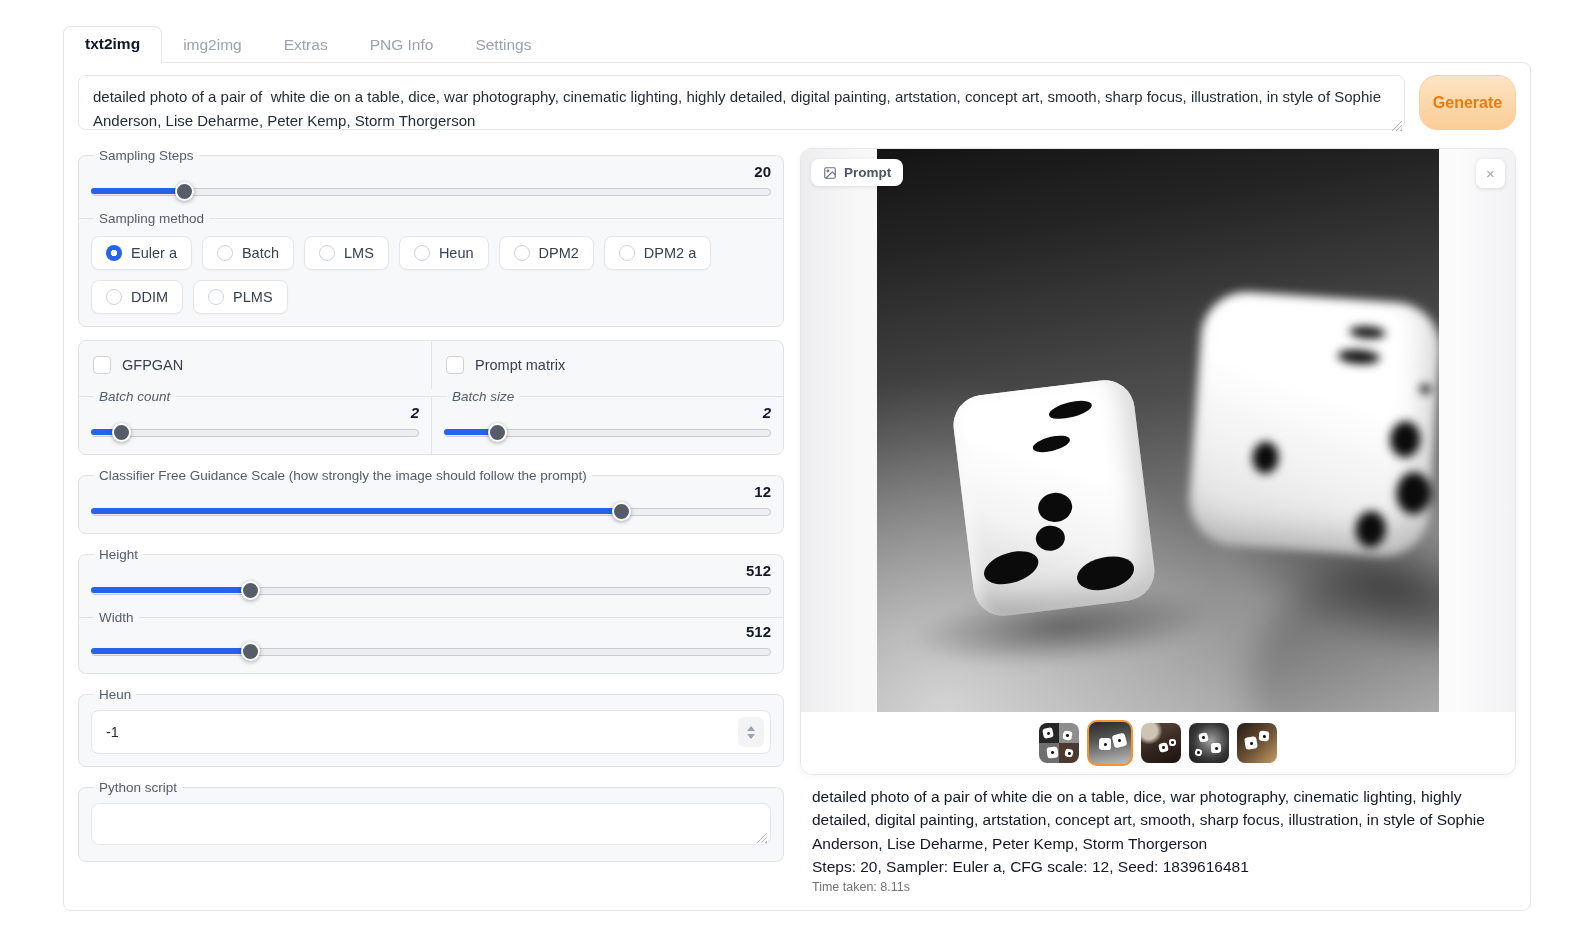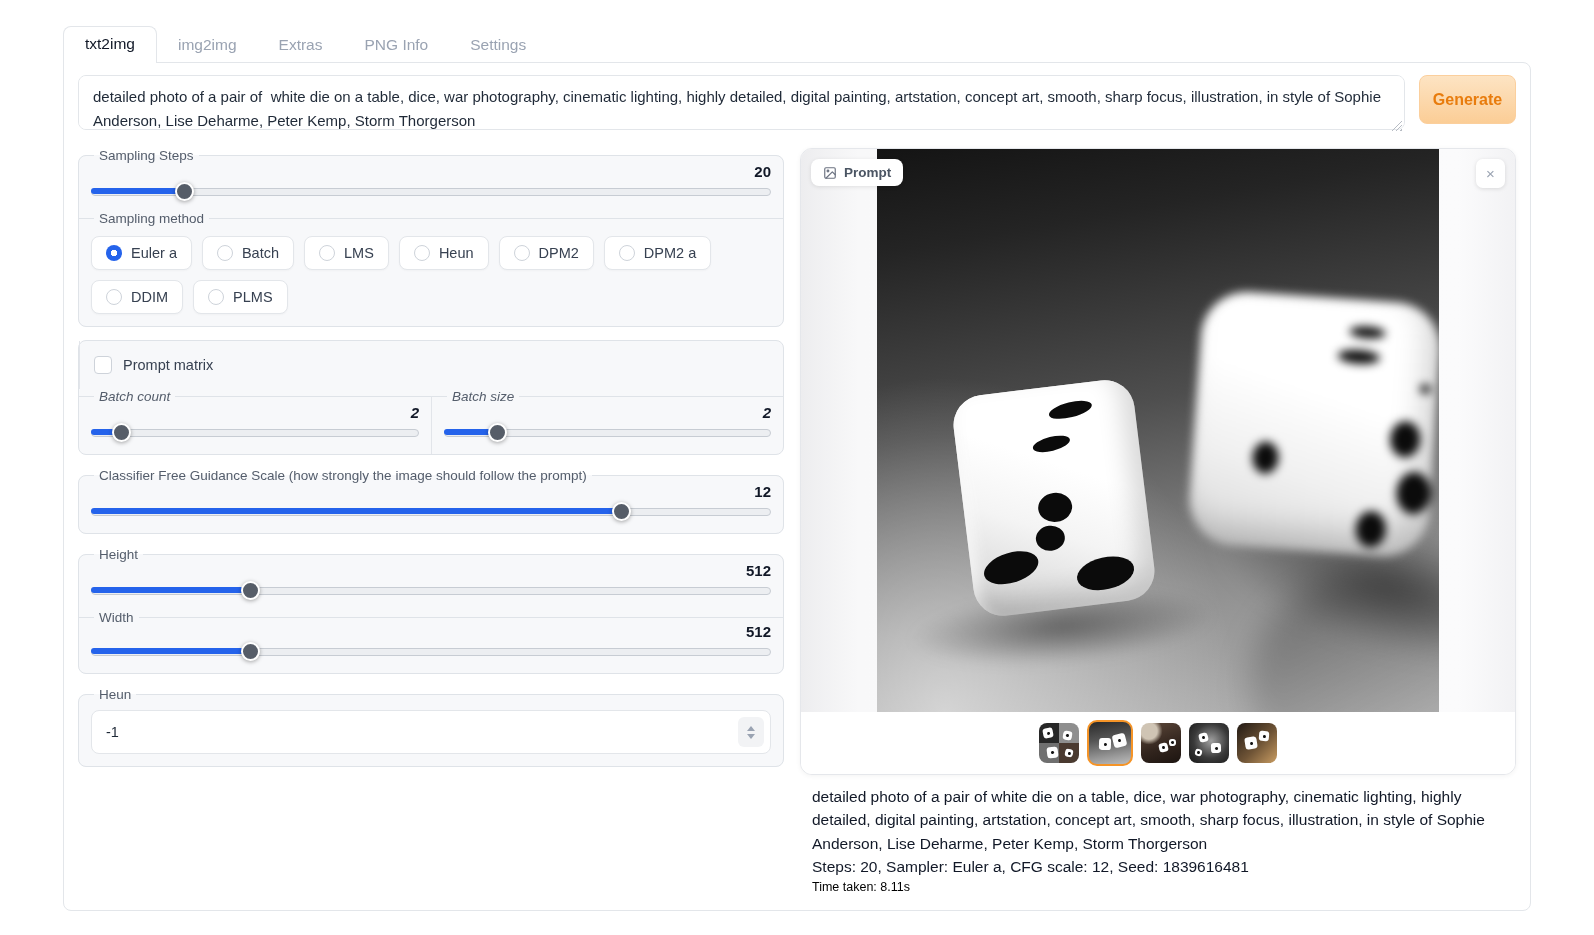--- a/index.html
+++ b/index.html
@@ -3,32 +3,32 @@
 <meta charset="utf-8">
 <style>
   * { box-sizing: border-box; margin: 0; padding: 0; }
   html,body { width:1594px; height:935px; background:#ffffff; overflow:hidden;
     font-family:"Liberation Sans", sans-serif; }
   .page { padding:27px 63px 0 63px; }
 
   
   .tabbar { display:flex; align-items:flex-end; height:35px; position:relative; z-index:3; }
   .tab { padding:8px 21px; font-size:15.5px; color:#9aa3b2; cursor:pointer; border-radius:8px 8px 0 0; }
-  .tab.active { background:#fff; border:1px solid #e3e6ea; border-bottom:none; color:#111827; font-weight:400; margin-bottom:-1px; padding-bottom:10px; }
+  .tab.active { background:#fff; border:1px solid #e3e6ea; border-bottom:none; color:#111827; font-weight:700; margin-bottom:-1px; padding-bottom:10px; }
 
   
   .panel { background:#fff; border:1px solid #e3e6ea; border-radius:0 8px 8px 8px; padding:12px 14px 16px 14px; min-height:829px; position:relative; z-index:1; }
 
   
   .prompt-row { display:flex; gap:14px; margin-bottom:14px; }
   .prompt-wrap { position:relative; flex:1; }
   textarea.prompt { width:100%; height:55px; resize:none; border:1px solid #e3e6ea; border-radius:8px; padding:9px 14px; font-family:"Liberation Sans",sans-serif; font-size:15px; line-height:1.6; color:#1f2937; outline:none; }
   .resize-corner { position:absolute; right:3px; bottom:3px; width:11px; height:11px;
     background:repeating-linear-gradient(135deg, transparent 0 2px, #b7bcc4 2px 3px); clip-path:polygon(100% 0, 100% 100%, 0 100%); }
-  .generate { width:97px; height:49px; border:1px solid #fbcf9d; border-radius:8px;
+  .generate { width:97px; height:55px; border:1px solid #fbcf9d; border-radius:18px;
     background:linear-gradient(180deg,#fde4c3,#fbcd96); color:#e87c0d; font-weight:700; font-size:16px; font-family:"Liberation Sans",sans-serif; cursor:pointer; }
 
   
   .columns { display:flex; gap:16px; }
   .left-col { width:706px; flex:none; }
   .right-col { flex:1; }
 
   
   fieldset { border:1px solid #dfe3e8; border-radius:8px; background:#f7f8fa; padding:2px 12px 12px 12px; margin-bottom:13px; }
   legend { font-size:13.5px; color:#545d6b; padding:0 5px; margin-left:3px; }
@@ -95,21 +95,21 @@
   .t3 { background:radial-gradient(circle at 20% 20%, #cfc4b4 0 18%, transparent 30%), linear-gradient(160deg,#574336 10%,#31241d 60%,#1c1410 100%); }
   .t4 { background:radial-gradient(circle at 55% 45%, #a0a0a0 0, #3a3a3a 55%, #161616 100%); }
   .t5 { background:linear-gradient(135deg,#221a14 0%,#6f5436 55%,#c89c62 100%); }
 
   .out-tag { position:absolute; left:10px; top:10px; display:flex; align-items:center; gap:7px; background:#fff; border-radius:8px; padding:6px 12px; box-shadow:0 1px 4px rgba(0,0,0,.10); font-size:13.5px; font-weight:700; color:#4b5563; }
   .close-btn { position:absolute; right:10px; top:10px; width:29px; height:29px; background:#fff; border:none; border-radius:7px; box-shadow:0 1px 4px rgba(0,0,0,.12); color:#9aa3b2; font-size:15px; line-height:29px; text-align:center; cursor:pointer; }
 
   .info { padding:10px 2px 0 12px; }
   .info-prompt { font-size:15.5px; color:#111827; line-height:1.5; max-width:700px; }
   .info-params { font-size:15.5px; color:#111827; line-height:1.5; margin-top:0px; }
-  .info-time { font-size:12.5px; color:#000000; margin-top:2px; }
+  .info-time { font-size:12.5px; color:#737373; margin-top:2px; }
 </style>
 </head>
 <body>
 
 <div class="page">
 
   <div class="tabbar">
     <div class="tab active">txt2img</div>
     <div class="tab">img2img</div>
     <div class="tab">Extras</div>
@@ -171,20 +171,24 @@
                 <label class="radio-pill">
                   <span class="radio-dot"></span>
                   <span>PLMS</span>
                 </label>
               </div>
           </fieldset>
         </fieldset>
 
         <div class="card2">
           <div class="c2row1">
+            <label class="check-cell">
+              <span class="checkbox"></span>
+              <span>GFPGAN</span>
+            </label>
             <label class="check-cell rcell">
               <span class="checkbox"></span>
               <span>Prompt matrix</span>
             </label>
           </div>
           <div class="c2row2">
             <fieldset>
               <legend>Batch count</legend>
               <div class="val">2</div>
               <div class="slider">
@@ -233,20 +237,27 @@
           <legend>Heun</legend>
           <div class="num-wrap">
             <input class="num" type="text" value="-1" style="">
             <div class="spinner">
               <span class="spin-up"></span>
               <span class="spin-down"></span>
             </div>
           </div>
         </fieldset>
 
+        <fieldset style="margin-bottom:0">
+          <legend>Python script</legend>
+          <div class="script-wrap">
+            <textarea class="script" spellcheck="false" style=""></textarea>
+            <div class="resize-corner" style="right:4px;bottom:6px"></div>
+          </div>
+        </fieldset>
 
       </div>
 
       <div class="right-col">
         <div class="output-card">
           <div class="preview">
             <div class="photo">
               <div class="shadow sh1"></div>
               <div class="shadow sh2"></div>
               <div class="shadow sh3"></div>

